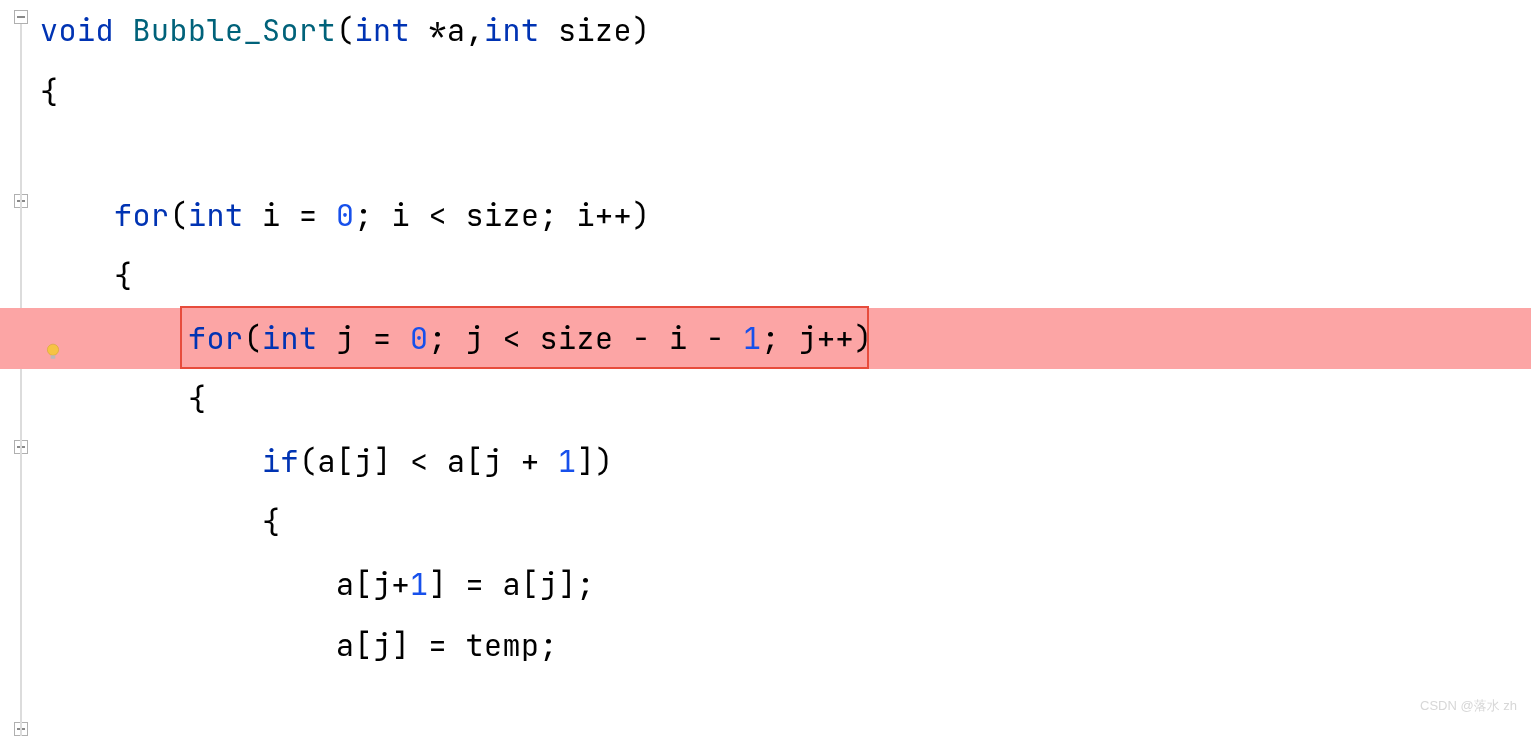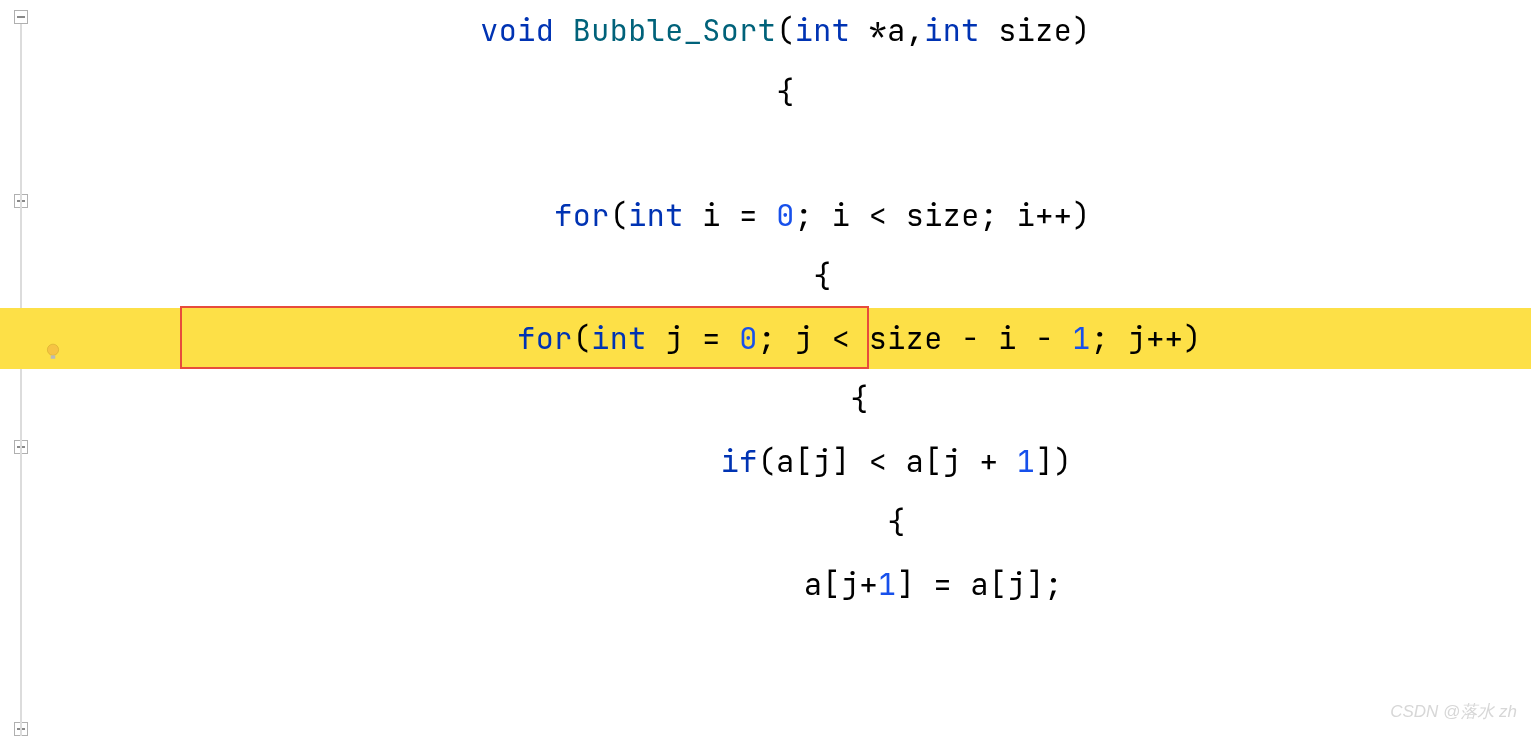--- a/index.html
+++ b/index.html
@@ -49,52 +49,50 @@
   .bulb {
     position: absolute;
     left: 44px;
     width: 18px;
     height: 18px;
   }
   .code-area {
     flex: 1;
     position: relative;
     padding-left: 4px;
-    text-align: center;
   }
   .code-line {
     height: 61.5px;
     line-height: 61.5px;
     white-space: pre;
     letter-spacing: 0.5px;
     position: relative;
   }
   .highlight-line {
-    background: #fde047;
+    background: #fca5a5;
   }
   .kw { color: #0033b3; }
   .fn { color: #00627a; }
   .id { color: #000000; }
   .num { color: #1750eb; }
   .op { color: #000000; }
   .punc { color: #000000; }
   .red-box {
     position: absolute;
     border: 2px solid #e74c3c;
     pointer-events: none;
   }
   .watermark {
     position: absolute;
-    bottom: 16px;
+    bottom: 24px;
     right: 14px;
-    font-size: 17px;
+    font-size: 13px;
     color: #d7d7d7;
     font-family: Arial, sans-serif;
     letter-spacing: 0;
-    font-style: italic;
   }
 </style>
 </head>
 <body>
 
 <div class="editor">
   <div class="gutter" id="gutter">
       <div class="fold-handle" style="top: 10px;"></div>
       <div class="fold-handle" style="top: 194px;"></div>
       <div class="fold-handle" style="top: 316px;"></div>
@@ -106,20 +104,21 @@
       <div class="code-line"><span></span><span class="kw">void</span><span> </span><span class="fn">Bubble_Sort</span><span class="punc">(</span><span class="kw">int</span><span> </span><span class="op">*</span><span class="id">a</span><span class="punc">,</span><span class="kw">int</span><span> </span><span class="id">size</span><span class="punc">)</span></div>
       <div class="code-line"><span></span><span class="punc">{</span></div>
       <div class="code-line"><span></span></div>
       <div class="code-line"><span>    </span><span class="kw">for</span><span class="punc">(</span><span class="kw">int</span><span> </span><span class="id">i</span><span> </span><span class="op">=</span><span> </span><span class="num">0</span><span class="punc">;</span><span> </span><span class="id">i</span><span> </span><span class="op">&lt;</span><span> </span><span class="id">size</span><span class="punc">;</span><span> </span><span class="id">i</span><span class="op">++</span><span class="punc">)</span></div>
       <div class="code-line"><span>    </span><span class="punc">{</span></div>
       <div class="code-line highlight-line" style="margin-left: -40px; padding-left: 40px;"><span>        </span><span class="kw">for</span><span class="punc">(</span><span class="kw">int</span><span> </span><span class="id">j</span><span> </span><span class="op">=</span><span> </span><span class="num">0</span><span class="punc">;</span><span> </span><span class="id">j</span><span> </span><span class="op">&lt;</span><span> </span><span class="id">size</span><span> </span><span class="op">-</span><span> </span><span class="id">i</span><span> </span><span class="op">-</span><span> </span><span class="num">1</span><span class="punc">;</span><span> </span><span class="id">j</span><span class="op">++</span><span class="punc">)</span></div>
       <div class="code-line"><span>        </span><span class="punc">{</span></div>
       <div class="code-line"><span>            </span><span class="kw">if</span><span class="punc">(</span><span class="id">a</span><span class="punc">[</span><span class="id">j</span><span class="punc">]</span><span> </span><span class="op">&lt;</span><span> </span><span class="id">a</span><span class="punc">[</span><span class="id">j</span><span> </span><span class="op">+</span><span> </span><span class="num">1</span><span class="punc">]</span><span class="punc">)</span></div>
       <div class="code-line"><span>            </span><span class="punc">{</span></div>
       <div class="code-line"><span>                </span><span class="id">a</span><span class="punc">[</span><span class="id">j</span><span class="op">+</span><span class="num">1</span><span class="punc">]</span><span> </span><span class="op">=</span><span> </span><span class="id">a</span><span class="punc">[</span><span class="id">j</span><span class="punc">]</span><span class="punc">;</span></div>
+      <div class="code-line"><span>                </span><span class="id">a</span><span class="punc">[</span><span class="id">j</span><span class="punc">]</span><span> </span><span class="op">=</span><span> </span><span class="id">temp</span><span class="punc">;</span></div>
       <div class="code-line"></div>
       <div class="red-box" style="left: 144.4px; top: 305.5px; width: 689.1px; height: 63.5px;"></div>
     </div>
 </div>
 
 <div class="watermark">CSDN @落水 zh</div>
 
 <div class="bulb" style="top: 329.5px; position: absolute; left: 44px;"><svg viewBox="0 0 16 16" width="18" height="18">
       <circle cx="8" cy="6" r="5" fill="#f6c344" stroke="#d1a52e" stroke-width="0.5"></circle>
       <rect x="6" y="11" width="4" height="3" fill="#b9b9b9"></rect>

